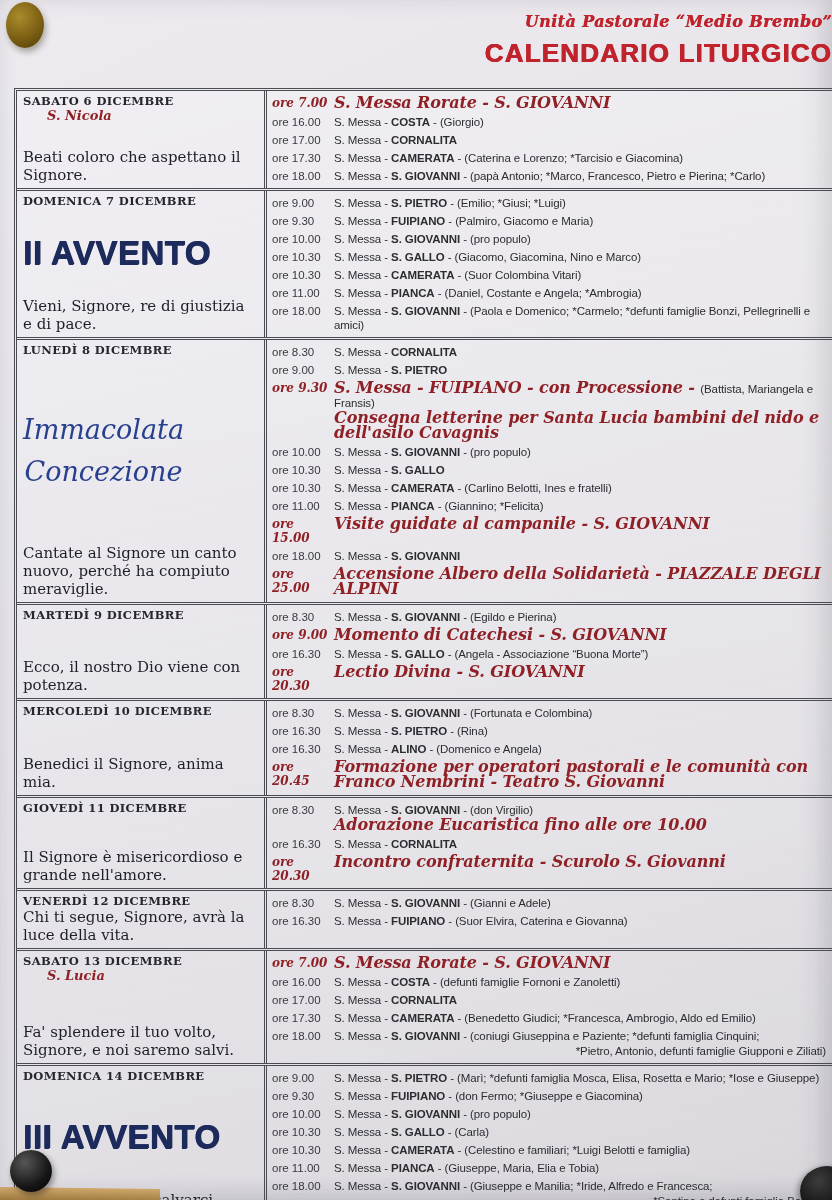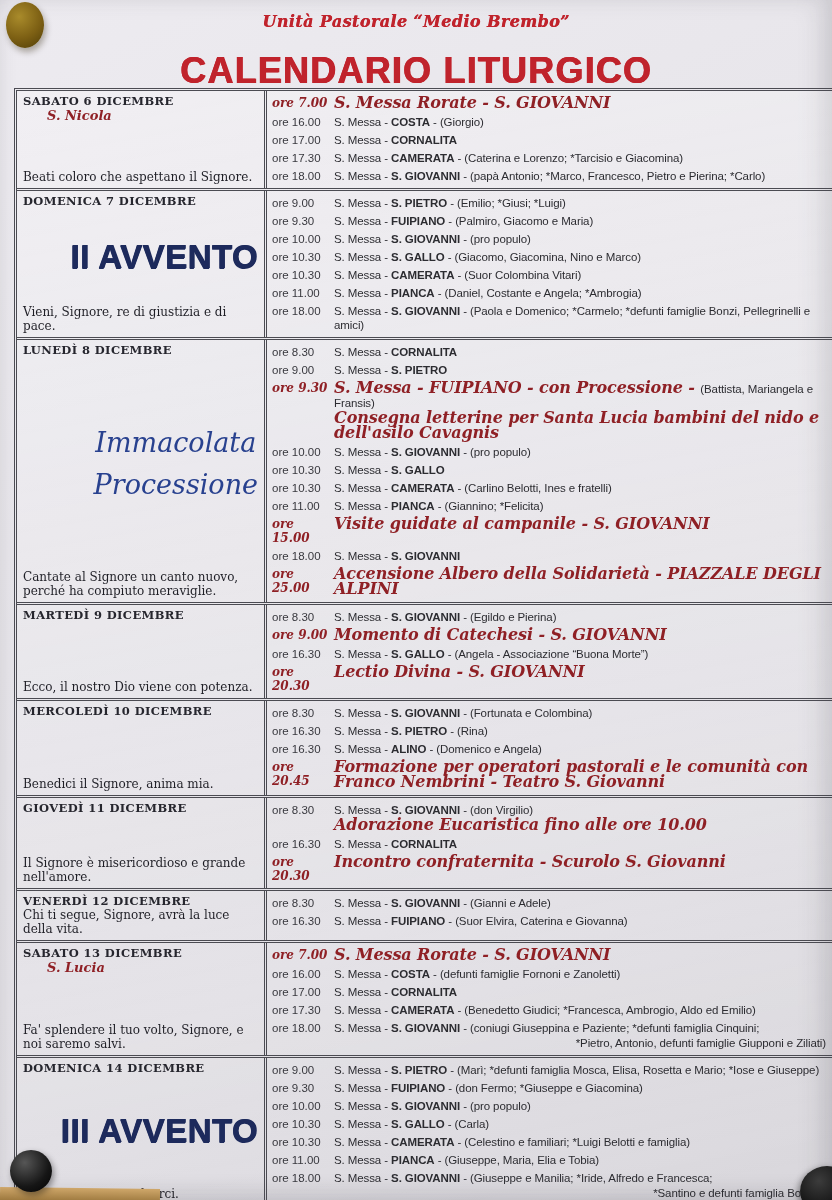--- a/index.html
+++ b/index.html
@@ -27,29 +27,29 @@
   .pin-bl {
     left:10px; top:1150px; width:42px; height:42px;
     background:radial-gradient(circle at 35% 30%, #565656 0%, #161616 60%, #000 100%);
     box-shadow:2px 3px 6px rgba(0,0,0,.4);
   }
   .pin-br {
     left:800px; top:1166px; width:54px; height:50px;
     background:radial-gradient(circle at 35% 30%, #3c3c3c 0%, #101010 60%, #000 100%);
     box-shadow:-2px 2px 6px rgba(0,0,0,.4);
   }
-  .cal-header { position:absolute; top:12px; left:0; right:0; text-align:center; }
+  .cal-header { position:absolute; top:12px; left:0; right:0; text-align:right; }
   .unit-name {
     font-family:"DejaVu Serif", serif; font-weight:bold; font-style:italic;
     font-size:16px; color:#c0232c; letter-spacing:.4px;
     text-shadow:.4px 0 0 currentColor;
   }
   .page-title {
     font-family:"Liberation Sans", sans-serif; font-weight:bold;
-    font-size:36px; color:#c0232c; letter-spacing:1.2px; margin-top:19px;
+    font-size:26px; color:#c0232c; letter-spacing:1.2px; margin-top:7px;
     text-shadow:.8px 0 0 currentColor, 0 .4px 0 currentColor;
   }
   .calendar-table {
     position:absolute; left:14px; top:88px; width:829px;
     border:3px double #4b4b52; box-sizing:border-box;
     background:linear-gradient(170deg, rgba(255,255,255,.25), rgba(255,255,255,0));
   }
   .calendar-row { display:flex; border-bottom:3px double #4b4b52; }
   .calendar-row:last-child { border-bottom:none; }
   .day-cell {
@@ -59,34 +59,34 @@
     display:flex; flex-direction:column;
   }
   .day-date {
     font-family:"DejaVu Serif", serif; font-weight:bold;
     font-size:11.5px; color:#26262e; letter-spacing:.4px;
   }
   .day-saint {
     font-family:"DejaVu Serif", serif; font-weight:bold; font-style:italic;
     font-size:13px; color:#8f2025;margin-left:24px;
   }
-  .day-season-wrap { flex:1; display:flex; align-items:center; justify-content:flex-end; }
+  .day-season-wrap { flex:1; display:flex; align-items:center; justify-content:flex-start; }
   .season-block {
     font-family:"Liberation Sans", sans-serif; font-weight:bold;
     font-size:33px; color:#1d2a5c; letter-spacing:.5px;
     text-shadow:.8px 0 0 currentColor, 0 .5px 0 currentColor;
   }
   .season-serif {
     font-family:"DejaVu Serif", serif; font-style:italic;
     font-size:27px; color:#28418f; text-align:center;
     white-space:pre-line; line-height:1.55;
   }
   .day-motto {
     margin-top:auto; font-family:"DejaVu Serif", serif;
-    font-size:12px; color:#1f1f26;
+    font-size:15px; color:#1f1f26;
   }
   .entries-cell { flex:1; padding:3px 4px 3px 5px; box-sizing:border-box; }
   .entry {
     display:flex; align-items:flex-start;
     padding:2px 0; font-size:11.5px; line-height:14px;
   }
   .entry-time { flex:0 0 62px; color:#38383e; }
   .entry-time.red {
     font-family:"DejaVu Serif", serif; font-style:italic; font-weight:bold;
     color:#8f2025; font-size:12px;
@@ -177,21 +177,21 @@
           <div class="entry-time">ore 18.00</div>
           <div class="entry-body"><span class="seg-p">S. Messa - </span><span class="seg-b">S. GIOVANNI</span><span class="seg-p"> - (Paola e Domenico; *Carmelo; *defunti famiglie Bonzi, Pellegrinelli e amici)</span></div>
         </div>
       </div>
     </div>
     <div class="calendar-row">
       <div class="day-cell">
         <div class="day-date">LUNEDÌ 8 DICEMBRE</div>
         <div class="day-season-wrap">
           <div class="season-serif">Immacolata
-Processione</div>
+Concezione</div>
         </div>
         <div class="day-motto">Cantate al Signore un canto nuovo, perché ha compiuto meraviglie.</div>
       </div>
       <div class="entries-cell">
         <div class="entry">
           <div class="entry-time">ore 8.30</div>
           <div class="entry-body"><span class="seg-p">S. Messa - </span><span class="seg-b">CORNALITA</span></div>
         </div>
         <div class="entry">
           <div class="entry-time">ore 9.00</div>

